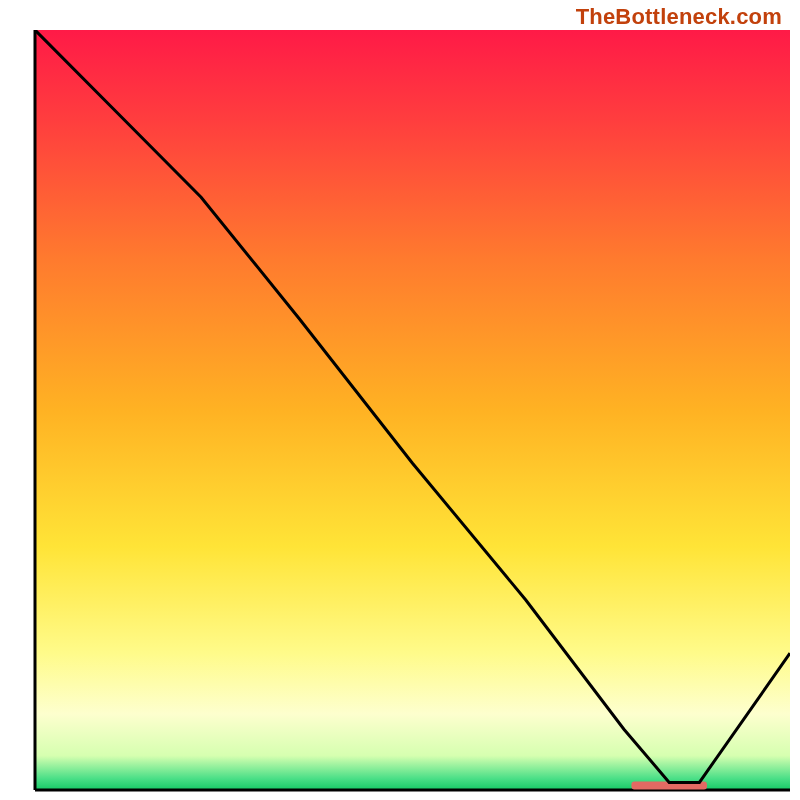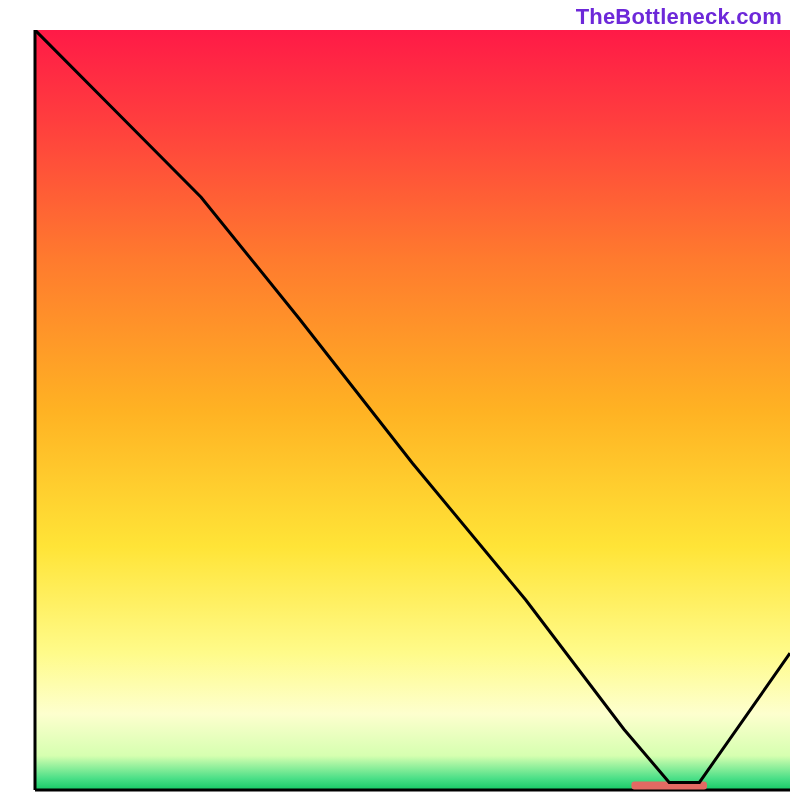--- a/index.html
+++ b/index.html
@@ -15,21 +15,21 @@
     position: relative;
     width: 800px;
     height: 800px;
   }
   .watermark {
     position: absolute;
     top: 4px;
     right: 18px;
     font-size: 22px;
     font-weight: 600;
-    color: #6d28d9;
+    color: #c2410c;
     letter-spacing: 0.2px;
   }
   svg {
     position: absolute;
     top: 0;
     left: 0;
   }
 </style>
 </head>
 <body>

